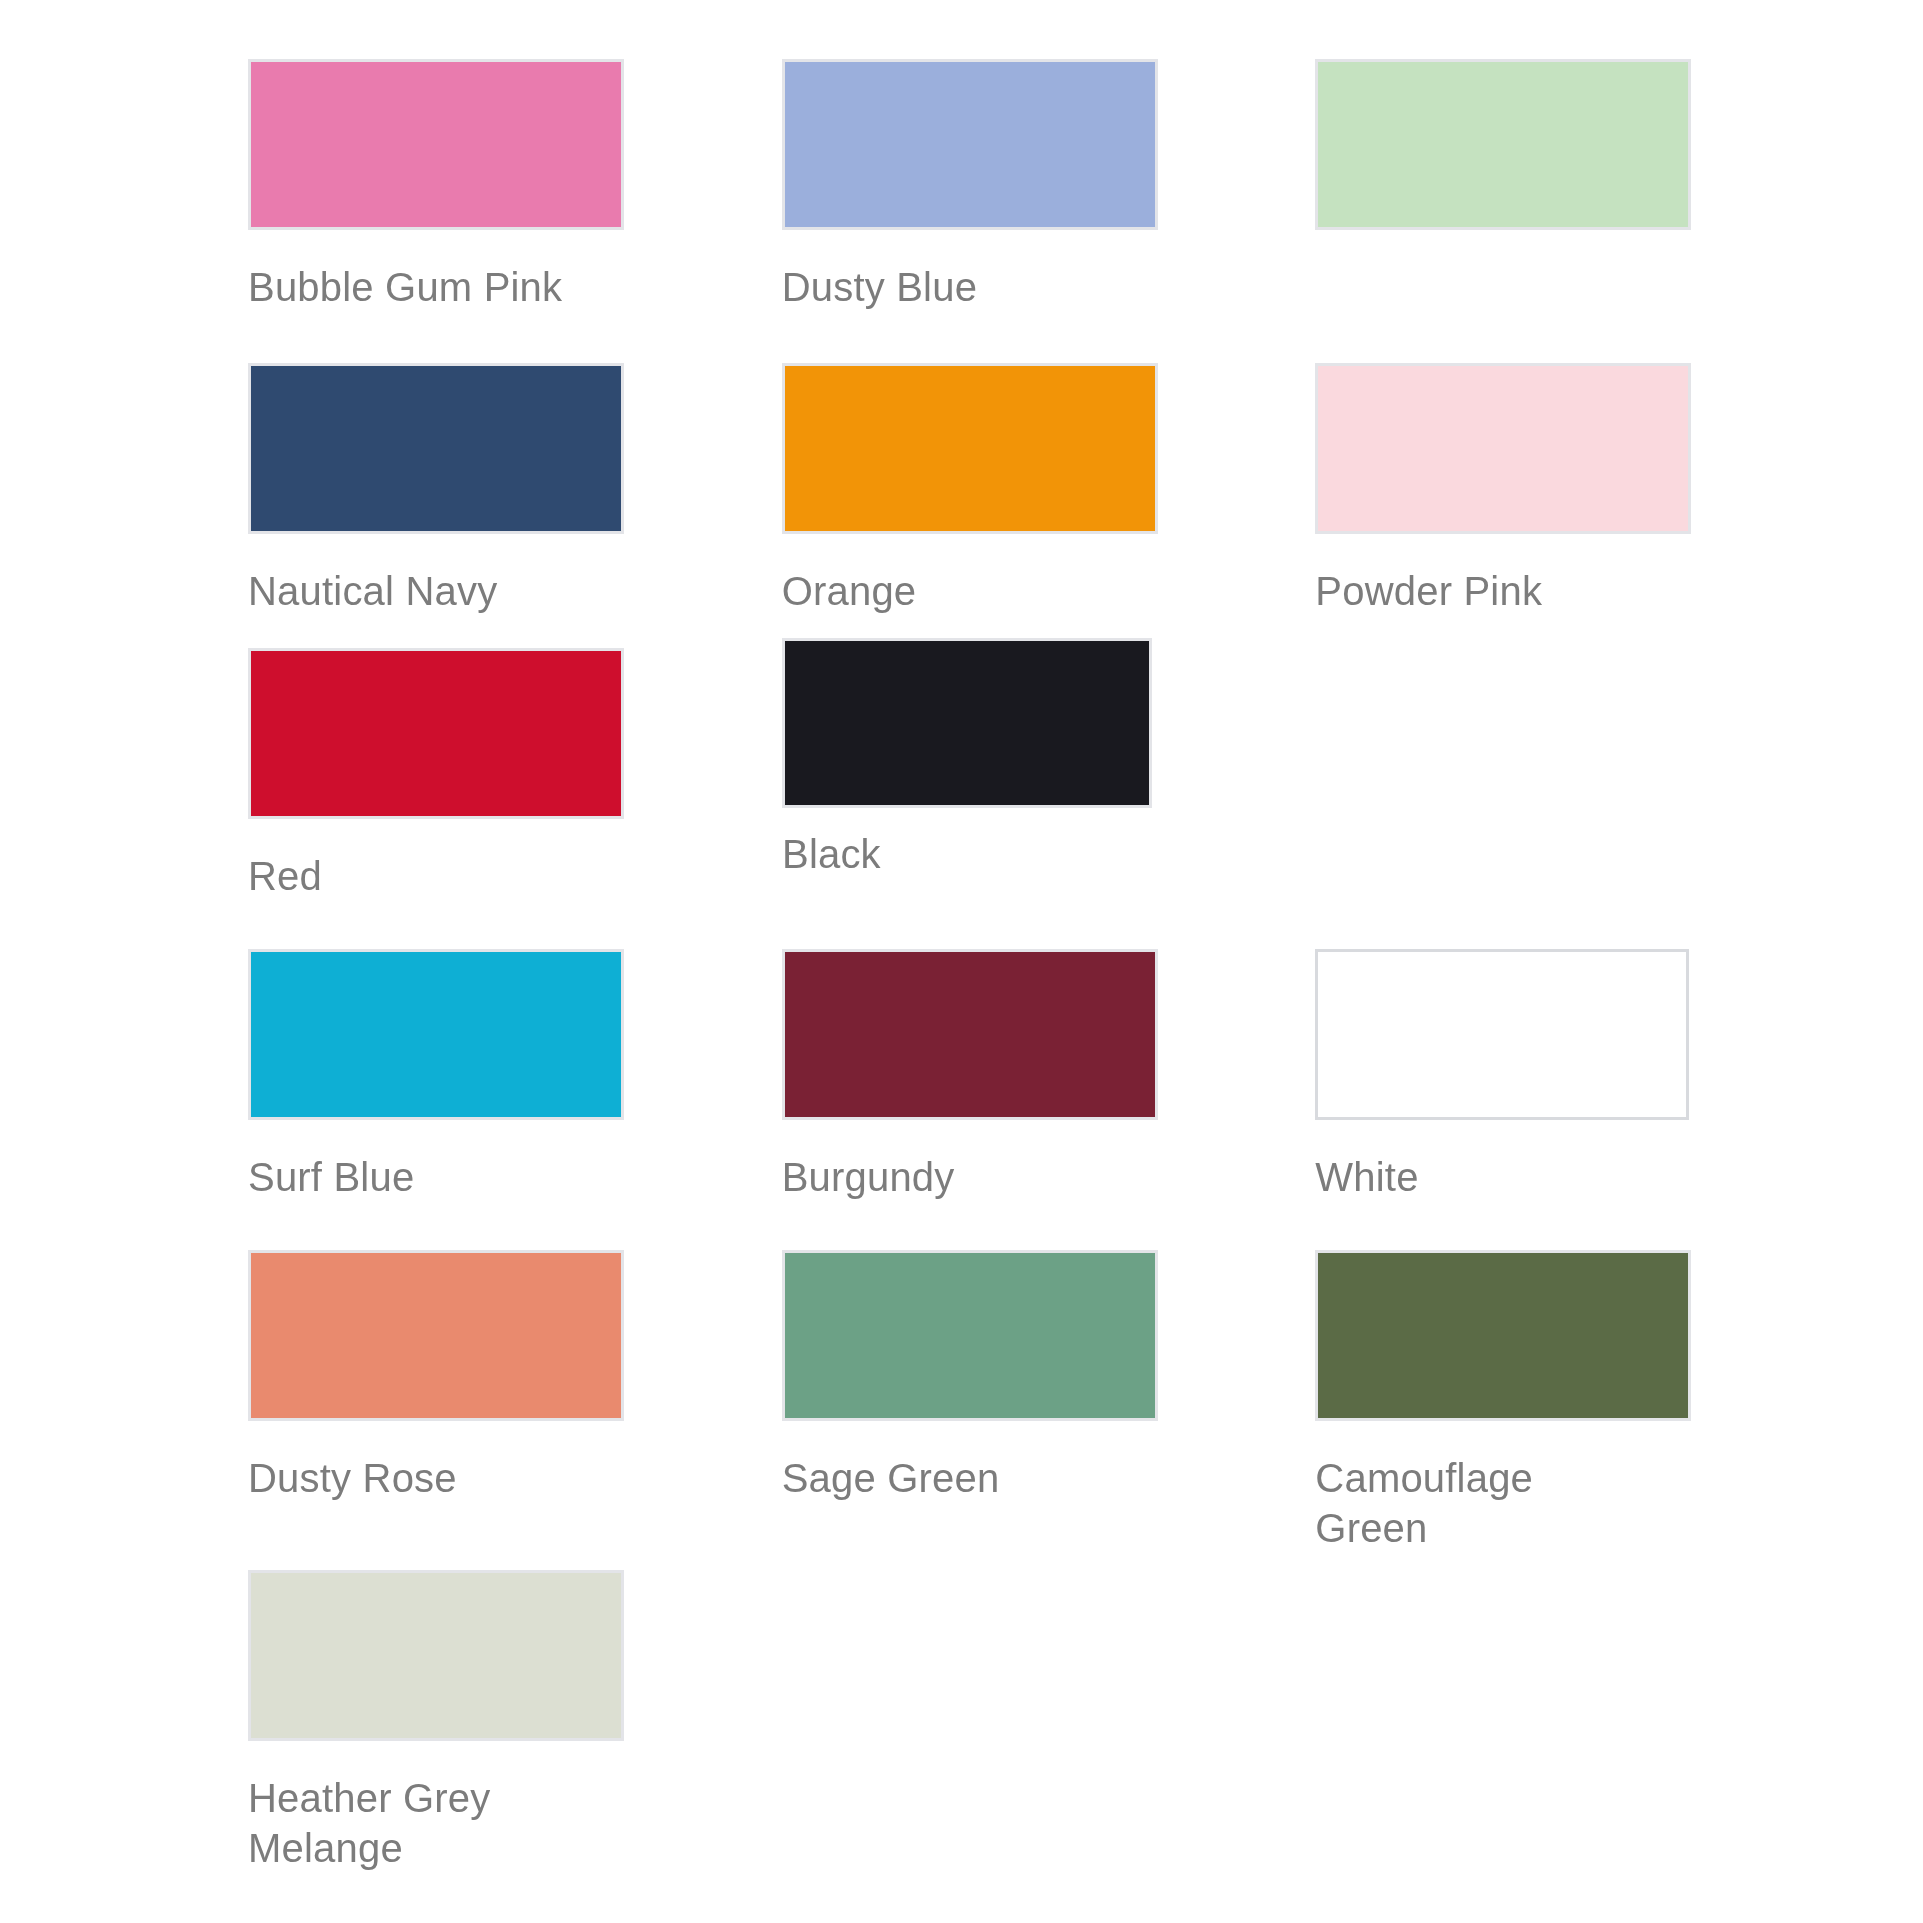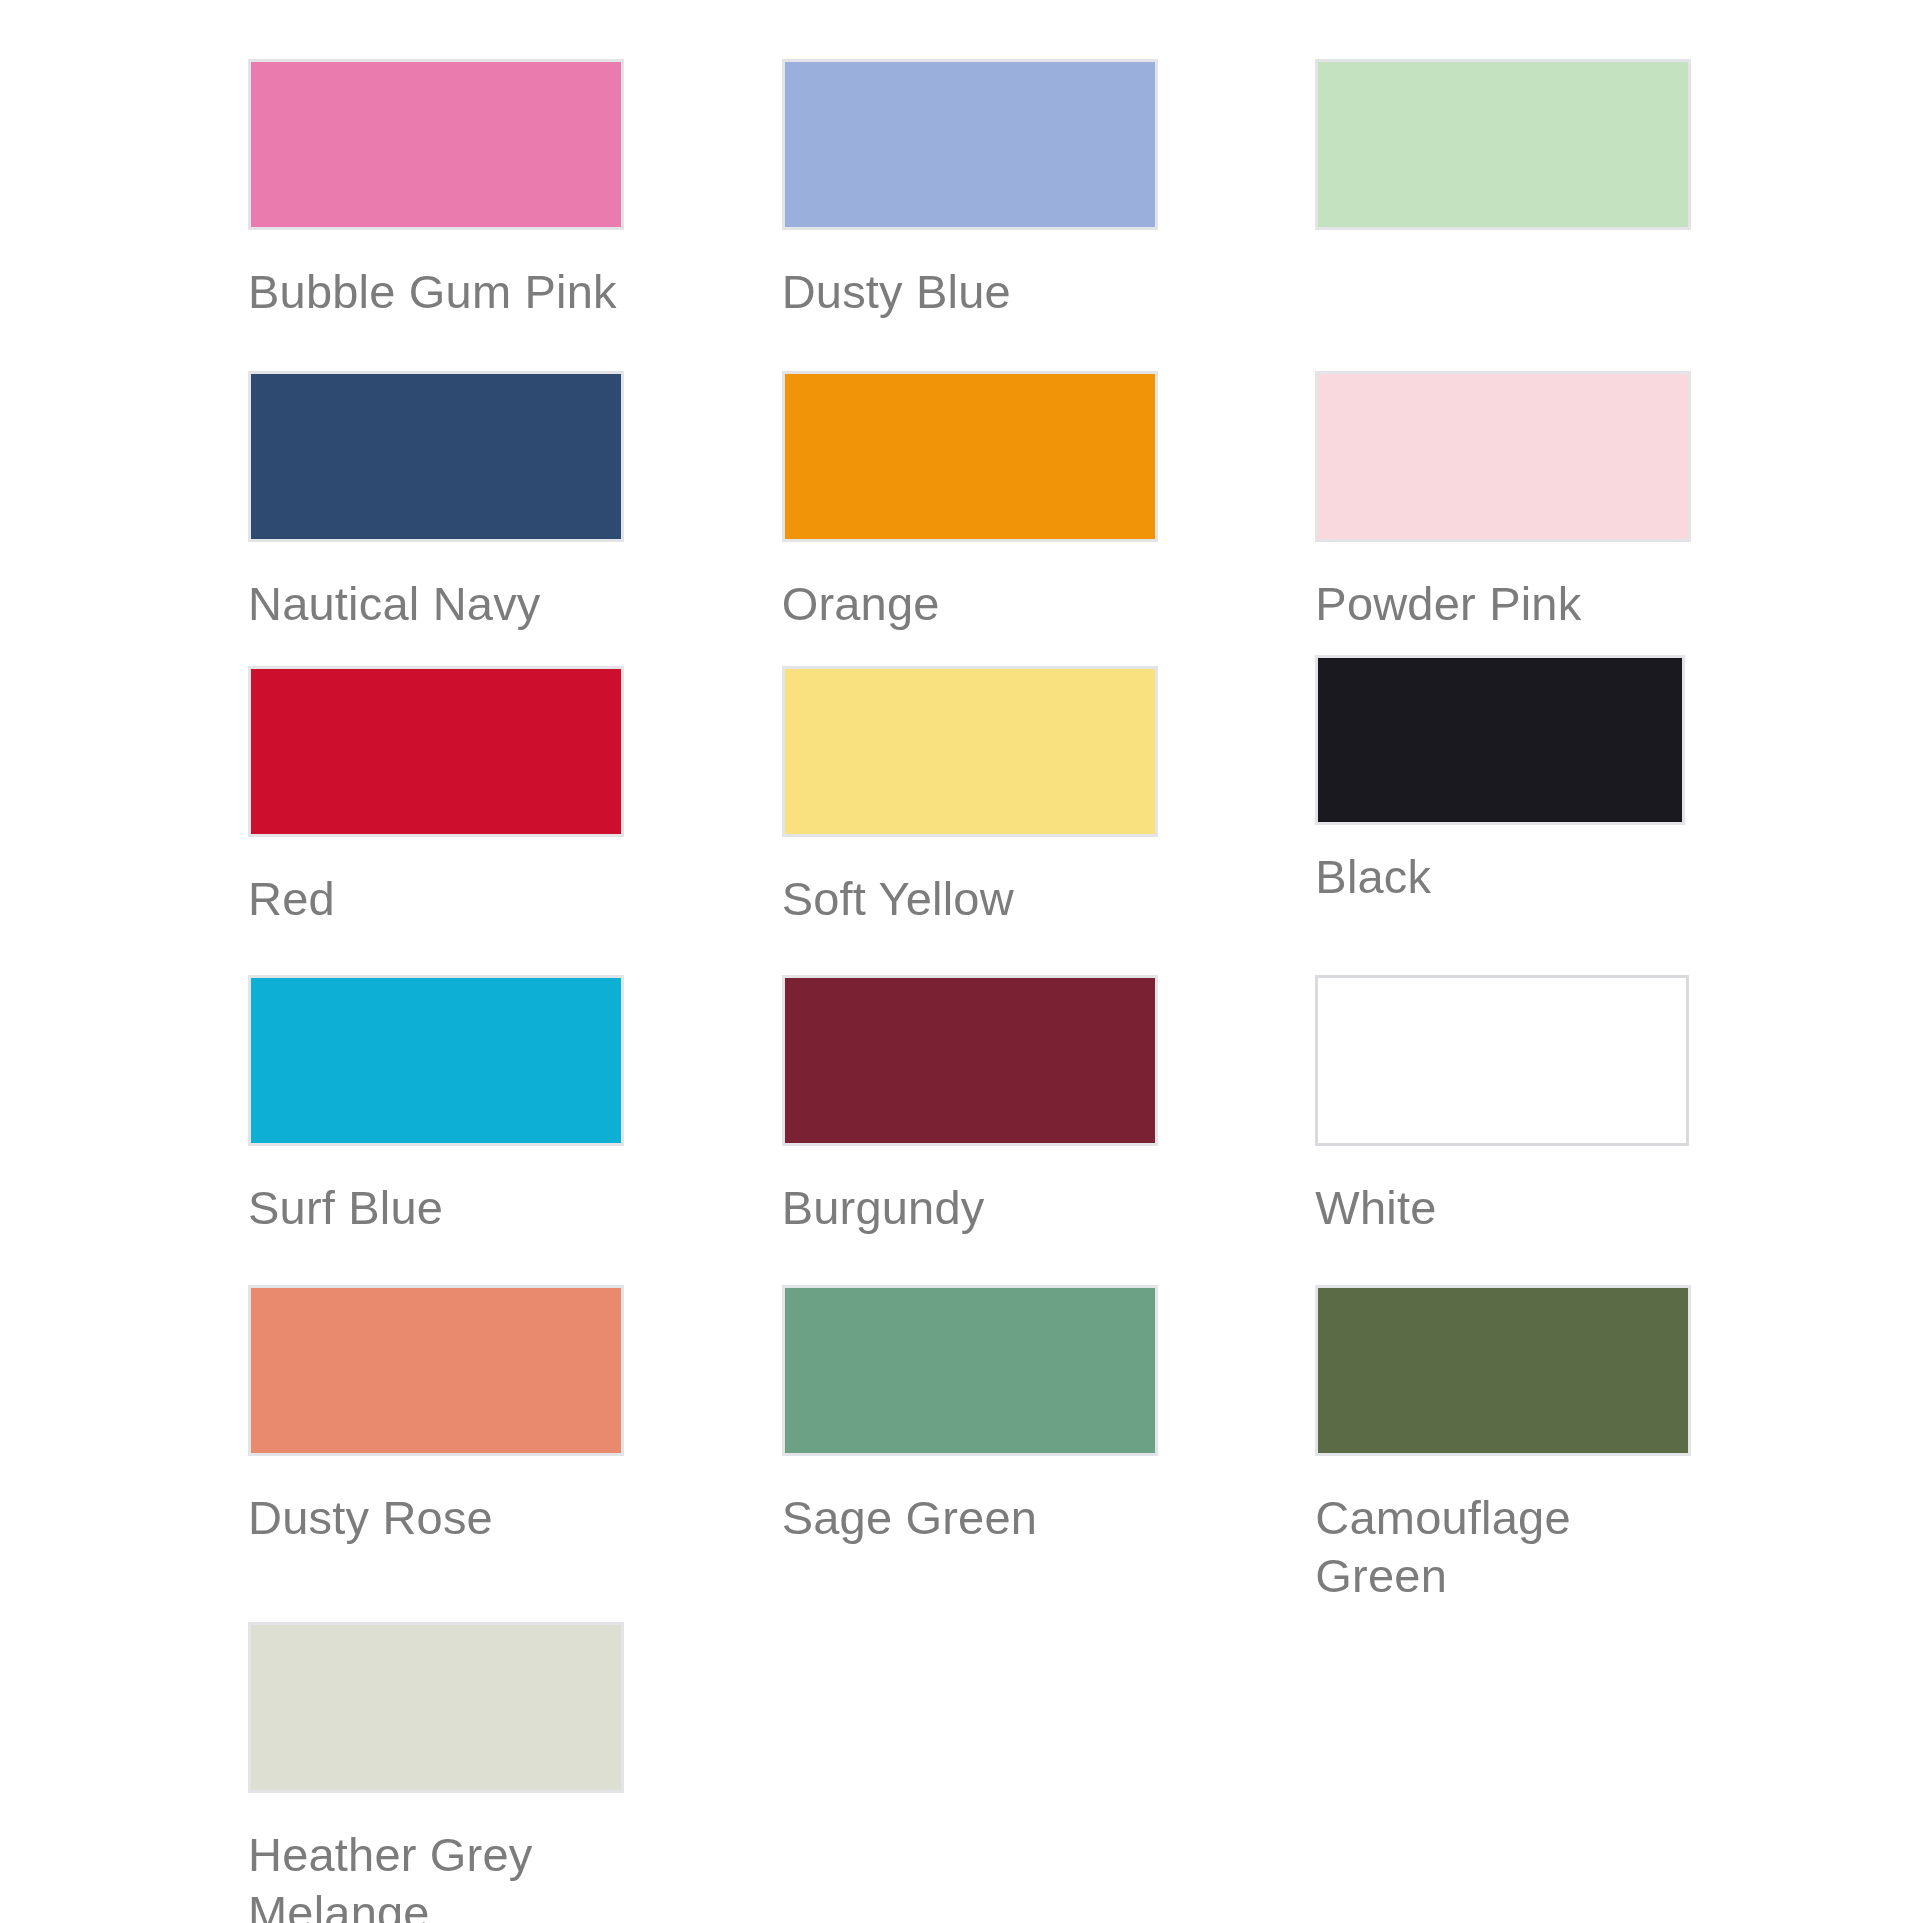--- a/index.html
+++ b/index.html
@@ -47,21 +47,21 @@
     height: 171px;
     box-sizing: border-box;
     border: 3.8px solid #e3e4e8;
     background: #ffffff;
     display: block;
   }
 
   .swatch-label {
     display: block;
     margin-top: 33px;
-    font-size: 47px;
+    font-size: 40px;
     line-height: 1.24;
     color: #7c7c7c;
     font-weight: 400;
     letter-spacing: 0.2px;
     width: 383px;
     word-wrap: break-word;
   }
 
   
   .row-1 { margin-bottom: 50px; }
@@ -127,24 +127,20 @@
         <span class="swatch-chip" style="background-color: rgb(250, 217, 222);"></span>
         <span class="swatch-label">Powder Pink</span>
       </div>
     </div>
 
     <div class="swatch-row row-3">
       <div class="swatch-cell cell-red">
         <span class="swatch-chip" style="background-color: rgb(206, 14, 45);"></span>
         <span class="swatch-label">Red</span>
       </div>
-      <div class="swatch-cell cell-soft-yellow">
-        <span class="swatch-chip" style="background-color: rgb(249, 225, 127);"></span>
-        <span class="swatch-label">Soft Yellow</span>
-      </div>
       <div class="swatch-cell cell-black">
         <span class="swatch-chip" style="background-color: rgb(25, 25, 31);"></span>
         <span class="swatch-label">Black</span>
       </div>
     </div>
 
     <div class="swatch-row row-4">
       <div class="swatch-cell cell-surf-blue">
         <span class="swatch-chip" style="background-color: rgb(14, 175, 212);"></span>
         <span class="swatch-label">Surf Blue</span>

